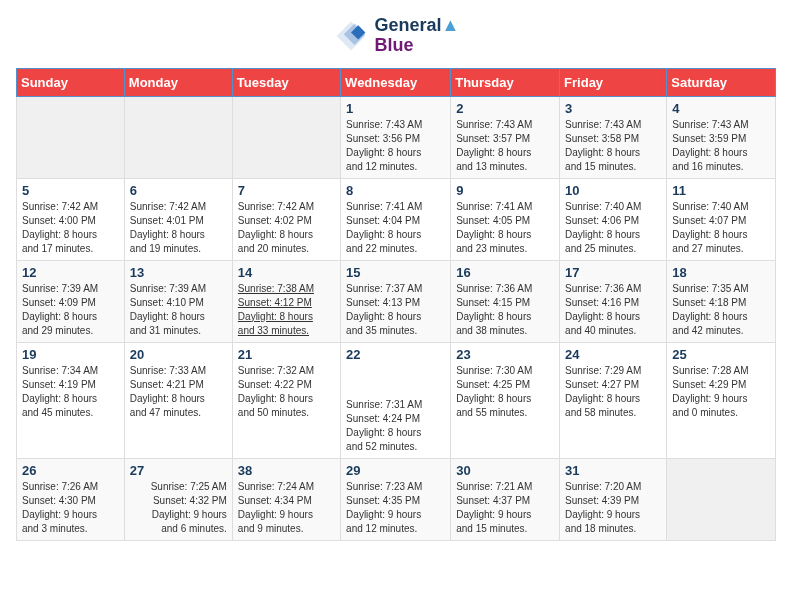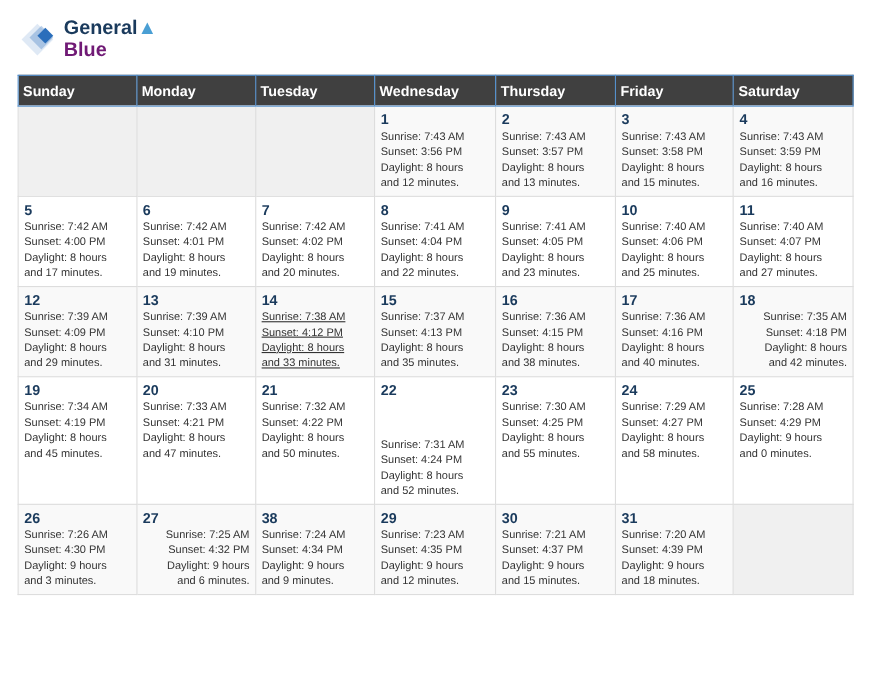--- a/index.html
+++ b/index.html
@@ -6,21 +6,21 @@
     body {
       font-family: Arial, sans-serif;
       background: #fff;
       width: 792px;
       min-height: 612px;
       padding: 16px;
     }
     .header {
       display: flex;
       align-items: flex-start;
-      justify-content: flex-start;
+      justify-content: center;
       margin-bottom: 12px;
     }
     .logo {
       display: flex;
       align-items: center;
       gap: 6px;
     }
     .logo-text {
       font-size: 18px;
       font-weight: bold;
@@ -45,21 +45,21 @@
     .title-block h2 {
       font-size: 16px;
       font-weight: normal;
       color: #333;
     }
     .calendar {
       width: 100%;
       border-collapse: collapse;
     }
     .calendar thead tr th {
-      background: #404040;
+      background: #ef4444;
       color: #fff;
       font-size: 13px;
       font-weight: bold;
       padding: 6px 4px;
       text-align: left;
       border: 1px solid #5590cc;
     }
     .calendar tbody tr td {
       border: 1px solid #ddd;
       vertical-align: top;
@@ -244,21 +244,21 @@
         </td>
         <td>
           <div class="day-num">17</div>
           <div class="day-info" style="white-space: pre-line;">Sunrise: 7:36 AM
 Sunset: 4:16 PM
 Daylight: 8 hours
 and 40 minutes.</div>
         </td>
         <td>
           <div class="day-num">18</div>
-          <div class="day-info" style="white-space: pre-line; text-align: right;">Sunrise: 7:35 AM
+          <div class="day-info" style="white-space: pre-line;">Sunrise: 7:35 AM
 Sunset: 4:18 PM
 Daylight: 8 hours
 and 42 minutes.</div>
         </td>
       </tr>
       <tr>
         <td>
           <div class="day-num">19</div>
           <div class="day-info" style="white-space: pre-line;">Sunrise: 7:34 AM
 Sunset: 4:19 PM

